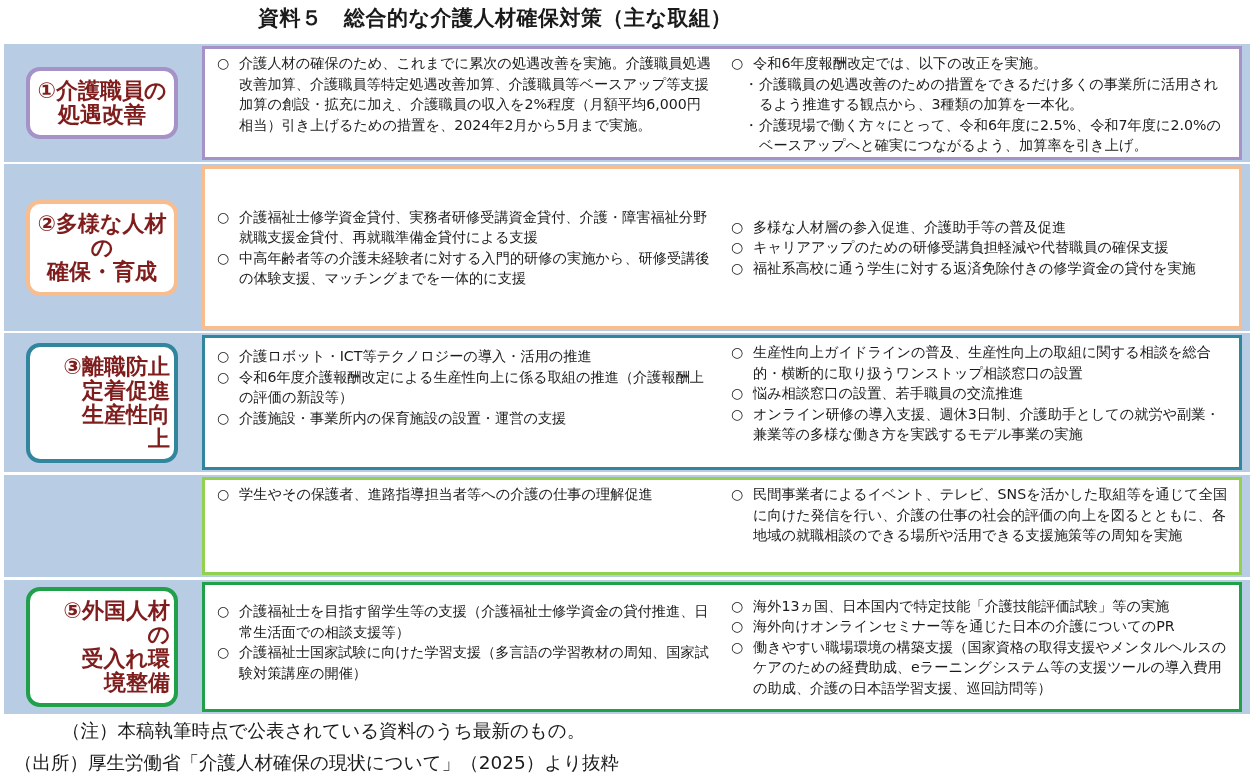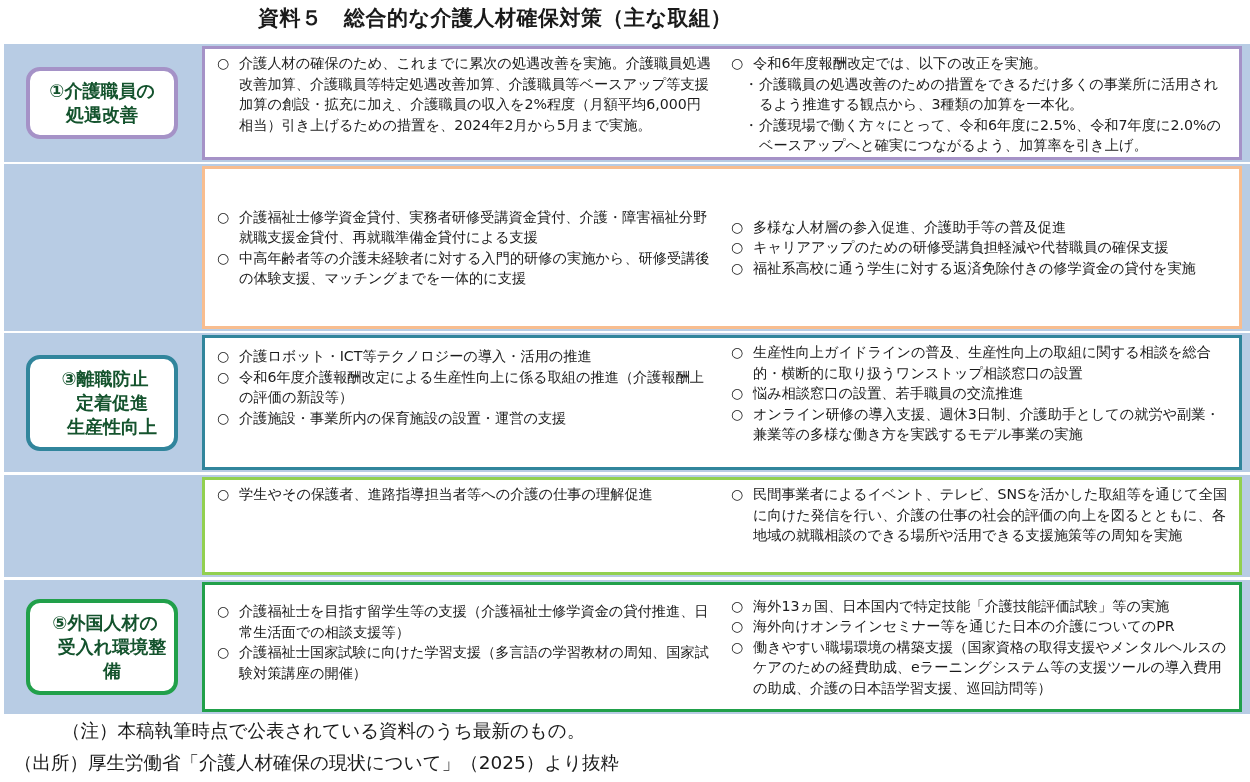--- a/index.html
+++ b/index.html
@@ -1,21 +1,21 @@
 <!DOCTYPE html>
 <html><head>
 <meta charset="utf-8">
 <style>
   html, body { margin:0; padding:0; background:#ffffff; }
   body { width:1250px; height:782px; position:relative; overflow:hidden; font-family:"DejaVu Sans", "Liberation Sans", sans-serif; color:#1a1a1a; }
   .title { position:absolute; left:0; top:4px; width:990px; text-align:center; font-size:21px; font-weight:bold; letter-spacing:0.5px; }
   .row { position:absolute; left:4px; width:1246px; background:#b8cce4; }
   .label-wrap { position:absolute; left:0; top:0; width:196px; height:100%; display:flex; align-items:center; justify-content:center; }
-  .label { width:152px; box-sizing:border-box; background:#fff; border-radius:14px; border:4px solid #a592c7; padding:8px 4px; text-align:center; font-weight:bold; font-size:18px; line-height:24px; color:#14532d; }
-  .label.l3, .label.l5 { text-align:center; padding-left:10px; }
+  .label { width:152px; box-sizing:border-box; background:#fff; border-radius:14px; border:4px solid #a592c7; padding:8px 4px; text-align:center; font-weight:bold; font-size:22px; line-height:24px; color:#7f1d1d; }
+  .label.l3, .label.l5 { text-align:right; padding-left:22px; }
   .box { position:absolute; left:198px; top:2px; right:8px; bottom:2px; background:#fff; box-sizing:border-box; border:3px solid #a592c7; display:flex; }
   .col { flex:1; padding:4px 10px 4px 12px; font-size:14.2px; line-height:20.5px; box-sizing:border-box; }
   .col.right { padding-left:6px; }
   .item { display:flex; }
   .item .bullet { flex:0 0 22px; }
   .item .txt { flex:1; }
   .sub { display:flex; padding-left:12px; }
   .sub .bullet { flex:0 0 16px; text-align:center; }
   .sub .txt { flex:1; }
   .valign { display:flex; flex-direction:column; justify-content:center; }
@@ -51,20 +51,26 @@
         </div>
       <div class="sub">
           <span class="bullet">・</span>
           <span class="txt">介護現場で働く方々にとって、令和6年度に2.5%、令和7年度に2.0%のベースアップへと確実につながるよう、加算率を引き上げ。</span>
         </div>
     </div>
   </div>
 </div>
 
 <div class="row" style="top:164px;height:167px;">
+  <div class="label-wrap">
+      <div class="label" style="border-color:#f8bd8f;">
+    <div>②多様な人材の</div>
+    <div>確保・育成</div>
+  </div>
+    </div>
   <div class="box" style="border-color:#f8bd8f;">
     <div class="col valign">
       <div class="item">
           <span class="bullet">○</span>
           <span class="txt">介護福祉士修学資金貸付、実務者研修受講資金貸付、介護・障害福祉分野就職支援金貸付、再就職準備金貸付による支援</span>
         </div>
       <div class="item">
           <span class="bullet">○</span>
           <span class="txt">中高年齢者等の介護未経験者に対する入門的研修の実施から、研修受講後の体験支援、マッチングまでを一体的に支援</span>
         </div>

